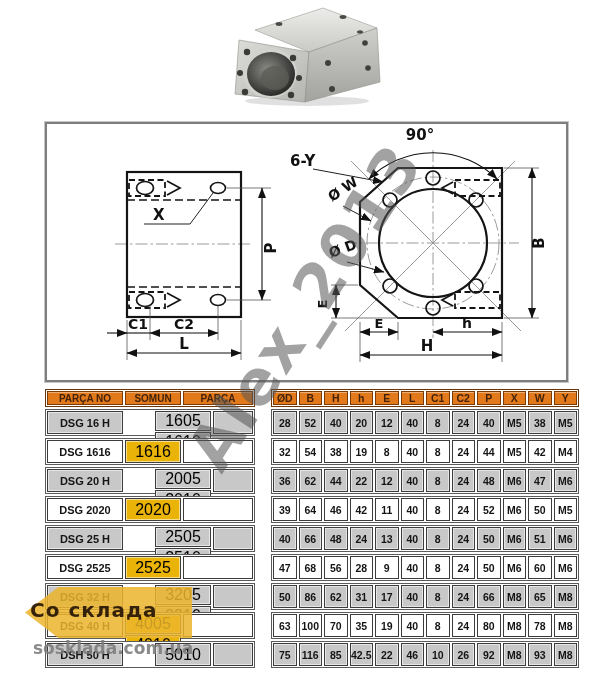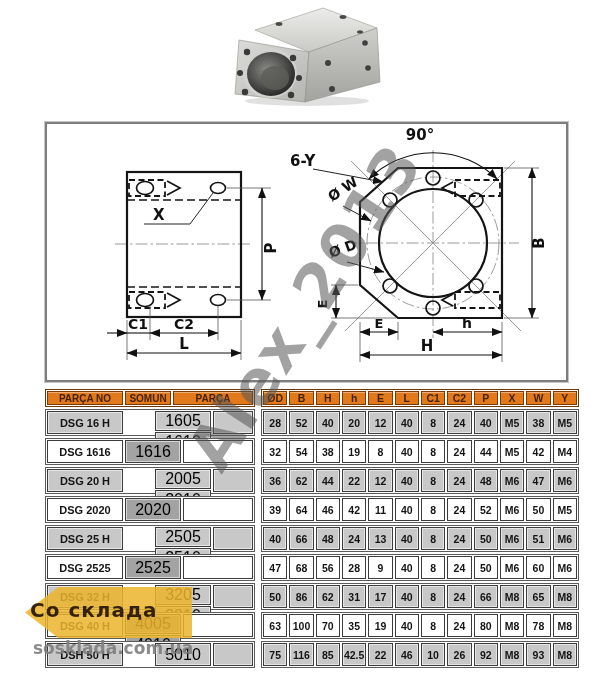--- a/index.html
+++ b/index.html
@@ -29,36 +29,36 @@
   .frame text.small{font-size:13px;}
   
   .watermark{
     position:absolute;left:305px;top:307px;z-index:5;
     transform:translate(-50%,-50%) rotate(-57deg);
     font-family:"DejaVu Sans",sans-serif;font-weight:bold;font-size:62px;letter-spacing:2px;
     color:rgba(85,85,85,0.55);white-space:nowrap;pointer-events:none;
   }
   
   .spec-table{position:absolute;left:45px;top:389px;width:534px;z-index:1;}
-  .trow{display:flex;gap:6px;height:27px;margin-bottom:2px;}
+  .trow{display:flex;gap:16px;height:27px;margin-bottom:2px;}
   .trow.hdr{height:18px;}
   .grp{display:flex;border:1px solid #5a5a5a;background:#ffffff;padding:1px;gap:2px;}
   .grp.left{width:210px;box-sizing:border-box;}
   .grp.right{flex:1;box-sizing:border-box;}
   .cell{
     border:1.5px solid #3c3c3c;background:#ffffff;display:flex;align-items:center;justify-content:center;
     font-weight:bold;font-size:11px;color:#141414;box-sizing:border-box;
     box-shadow:inset 0 0 0 1px rgba(255,255,255,0.55);
   }
   .shaded .cell{background:#c8c8c8;}
   .c-part{width:76px;}
   .c-somun{width:56px;border:none;box-shadow:none;display:flex;flex-direction:column;gap:1px;padding:0;}
   .shaded .c-somun{background:transparent;margin-left:30px;}
   .c-somun .sub{
-    flex:1;border:1.5px solid #3c3c3c;background:#a3a3a3;display:flex;align-items:center;justify-content:center;
+    flex:1;border:1.5px solid #3c3c3c;background:#eab308;display:flex;align-items:center;justify-content:center;
     box-shadow:inset 0 0 0 1px rgba(255,255,255,0.55);
   }
   .shaded .c-somun .sub{background:#c8c8c8;}
   .c-price{flex:1;}
   .grp.right .cell{flex:1;font-size:10.5px;}
   .hdr .cell,.hdr .c-somun{border-color:#7a3a06;}
   .hdr .cell{
     background:#e27a1b;color:#44220a;font-size:10px;
     box-shadow:inset 0 1px 0 rgba(255,255,255,0.4);
   }
@@ -210,21 +210,21 @@
         <line x1="313" y1="231" x2="455" y2="231" class="dim" marker-start="url(#ma)" marker-end="url(#ma)"></line>
         <text x="380" y="227" class="big" text-anchor="middle">H</text>
       </g>
     </svg>
   </div>
 
   <div class="spec-table">
       <div class="trow hdr">
         <div class="grp left">
           <div class="cell c-part">PARÇA NO</div>
-          <div class="cell" style="width: 46px;">SOMUN</div>
+          <div class="cell" style="width: 56px;">SOMUN</div>
           <div class="cell c-price">PARÇA</div>
         </div>
         <div class="grp right">
           <div class="cell">ØD</div>
           <div class="cell">B</div>
           <div class="cell">H</div>
           <div class="cell">h</div>
           <div class="cell">E</div>
           <div class="cell">L</div>
           <div class="cell">C1</div>

